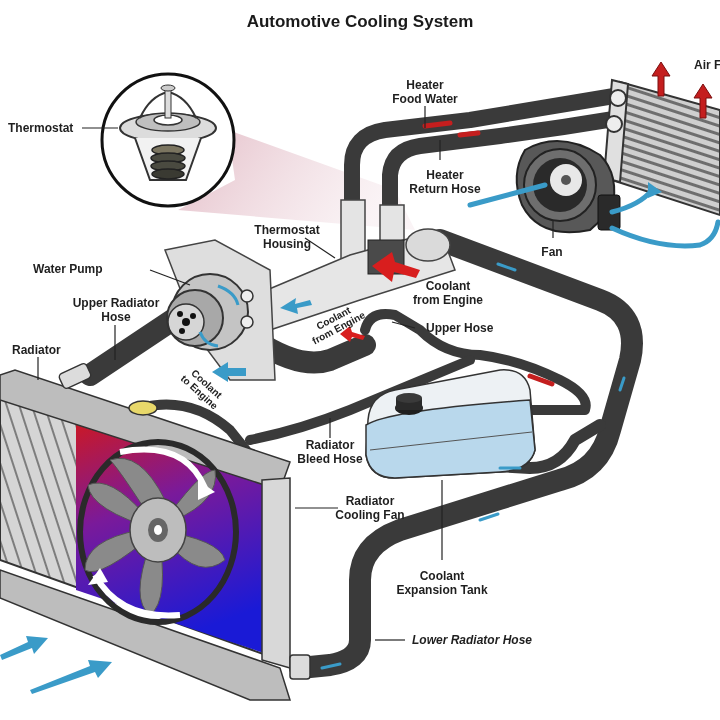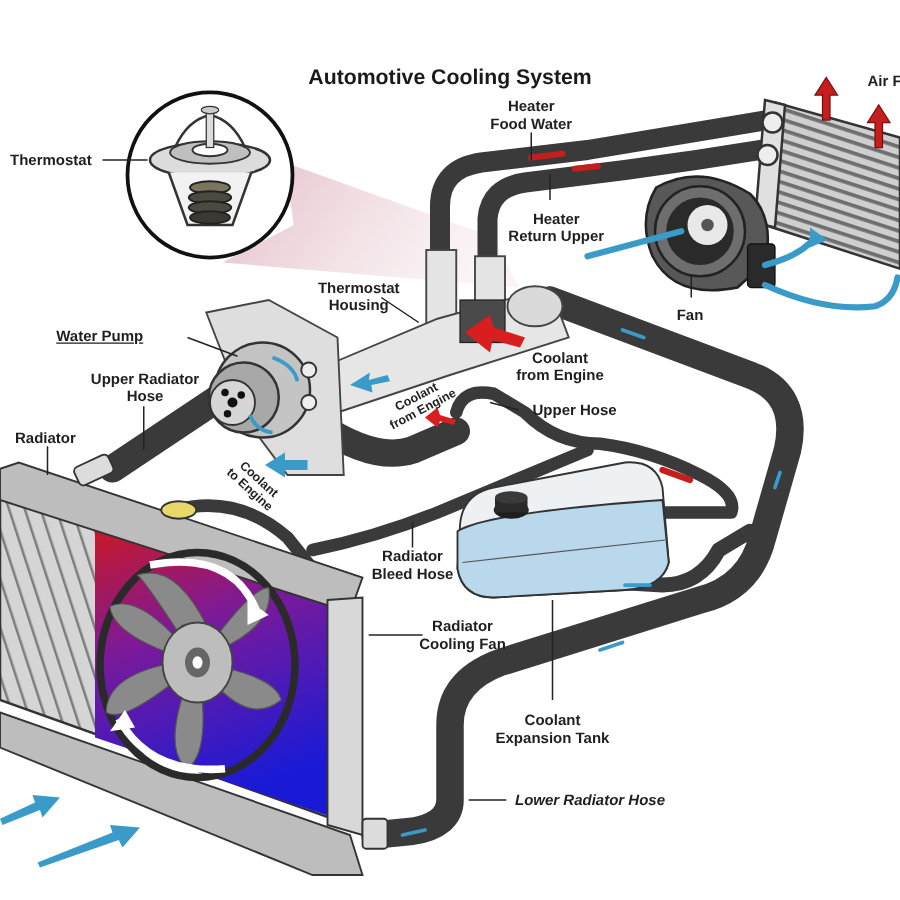--- a/index.html
+++ b/index.html
@@ -1,20 +1,20 @@
 <!DOCTYPE html>
 <html><head>
 <meta charset="utf-8">
 <style>
   html, body { margin:0; padding:0; background:#ffffff; }
   body { width:720px; height:720px; overflow:hidden; position:relative; font-family:"Liberation Sans", "DejaVu Sans", sans-serif; }
   #stage { position:absolute; left:0; top:0; width:720px; height:720px; }
   .lbl { position:absolute; font-family:"Liberation Sans", "DejaVu Sans", sans-serif; font-weight:bold; font-size:12px; color:#1f1f1f; line-height:14px; text-align:center; white-space:nowrap; }
   .lbl.left { text-align:left; }
-  .title { position:absolute; left:0; width:720px; top:12px; text-align:center; font-size:17px; font-weight:bold; color:#1a1a1a; font-family:"Liberation Sans", "DejaVu Sans", sans-serif;margin-top:40px; }
+  .title { position:absolute; left:0; width:720px; top:12px; text-align:center; font-size:17px; font-weight:bold; color:#1a1a1a; font-family:"Liberation Sans", "DejaVu Sans", sans-serif; }
   .rot { position:absolute; font-weight:bold; font-size:10px; color:#1f1f1f; line-height:11px; text-align:center; white-space:nowrap; }
 </style>
 </head>
 <body>
 
 <svg id="stage" viewBox="0 0 720 720" xmlns="http://www.w3.org/2000/svg">
   <defs>
     <linearGradient id="radGrad" x1="0" y1="0" x2="0.3" y2="1">
       <stop offset="0" stop-color="#d41818"></stop>
       <stop offset="0.45" stop-color="#7a1a9a"></stop>
@@ -218,33 +218,33 @@
 
 <div class="lbl left" style="left:8px; top:121px;">Thermostat</div>
 
 <div class="lbl" style="left:385px; top:78px; width:80px;">
   <div>Heater</div>
   <div>Food Water</div>
 </div>
 
 <div class="lbl" style="left:402px; top:168px; width:86px;">
   <div>Heater</div>
-  <div>Return Upper</div>
+  <div>Return Hose</div>
 </div>
 
 <div class="lbl left" style="left:694px; top:58px;">Air F</div>
 
 <div class="lbl" style="left:532px; top:245px; width:40px;text-align:center;">Fan</div>
 
 <div class="lbl" style="left:245px; top:223px; width:84px;">
   <div>Thermostat</div>
   <div>Housing</div>
 </div>
 
-<div class="lbl left" style="left:45px; top:262px;text-decoration:underline;">Water Pump</div>
+<div class="lbl left" style="left:33px; top:262px;">Water Pump</div>
 
 <div class="lbl" style="left:400px; top:279px; width:96px;">
   <div>Coolant</div>
   <div>from Engine</div>
 </div>
 
 <div class="lbl" style="left:64px; top:296px; width:104px;">
   <div>Upper Radiator</div>
   <div>Hose</div>
 </div>

